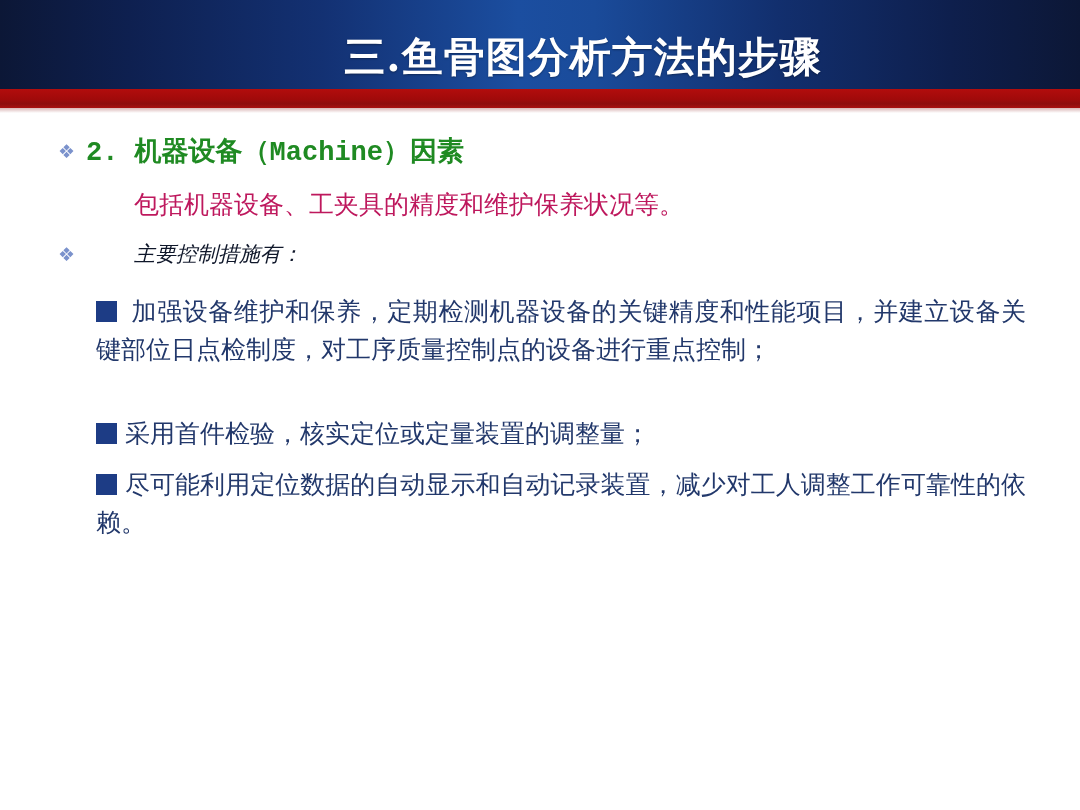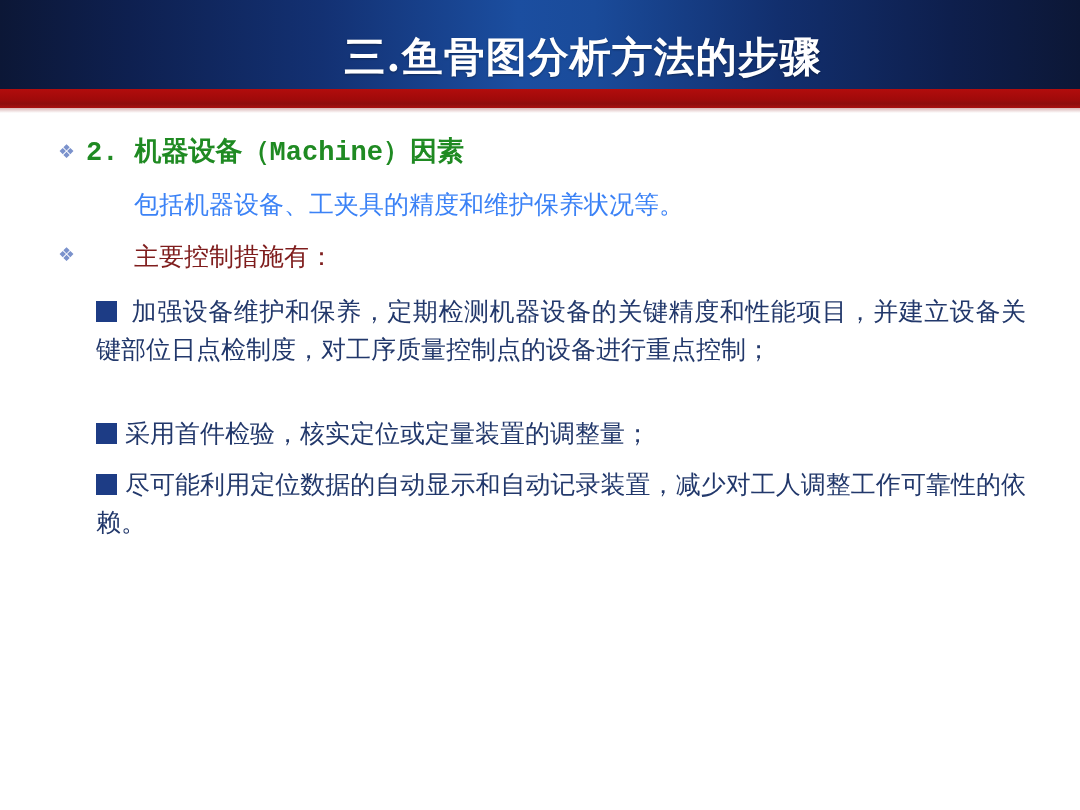--- a/index.html
+++ b/index.html
@@ -115,21 +115,21 @@
     width: 28px;
     position: relative;
     top: -2px;
   }
 
   
   .subtext {
     position: absolute;
     left: 134px;
     top: 72px;
-    color: #3b82f6;
+    color: #be185d;
     font-family: "DejaVu Serif", "Liberation Serif", serif;
     font-size: 25px;
     line-height: 1.2;
     white-space: nowrap;
   }
 
   
   .measures-row {
     position: absolute;
     left: 58px;
@@ -137,25 +137,26 @@
     display: flex;
     align-items: flex-start;
   }
   .measures-row .diamond-bullet {
     width: 76px;
     font-size: 19px;
     position: relative;
     top: 3px;
   }
   .measures-text {
-    color: #7f1d1d;
-    font-family: "DejaVu Serif", "Liberation Serif", serif;
-    font-size: 25px;
+    color: #0f172a;
+    font-family: "DejaVu Serif", "Liberation Serif", serif;
+    font-size: 21px;
     line-height: 1.2;
     white-space: nowrap;
+    font-style: italic;
   }
 
   
   .para-block {
     position: absolute;
     left: 96px;
     width: 930px;
   }
   .para {
     position: relative;

